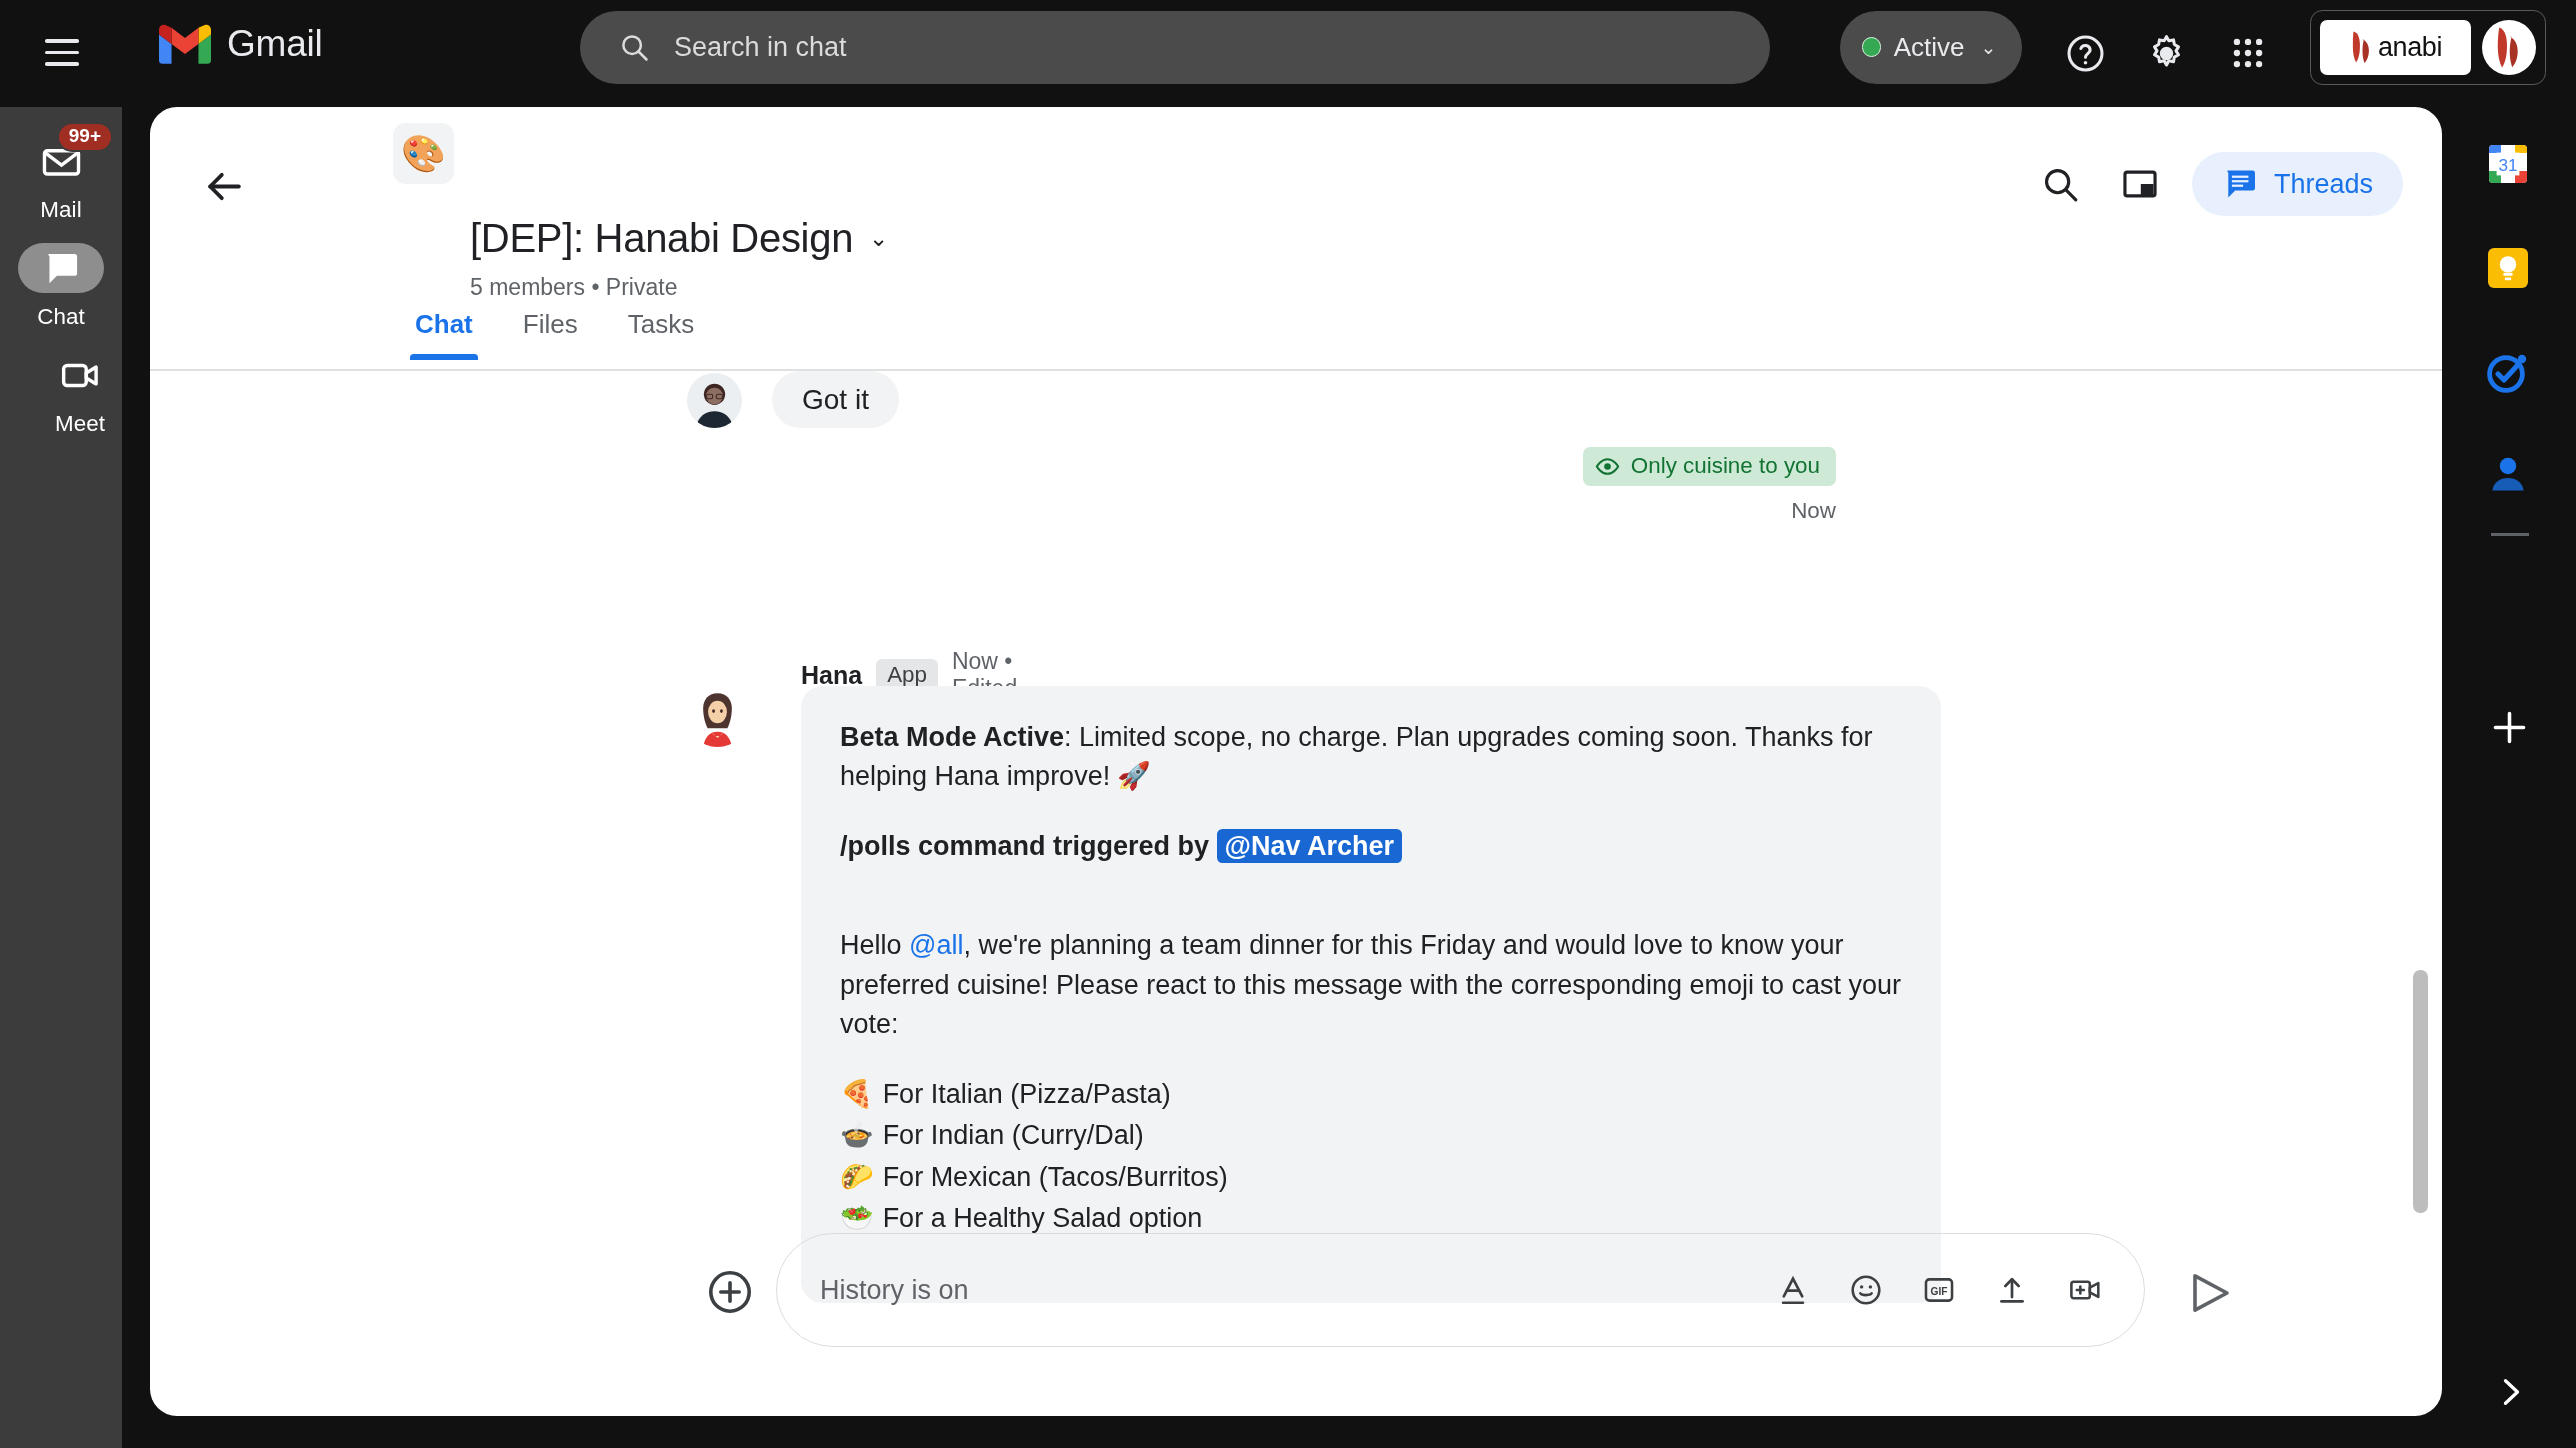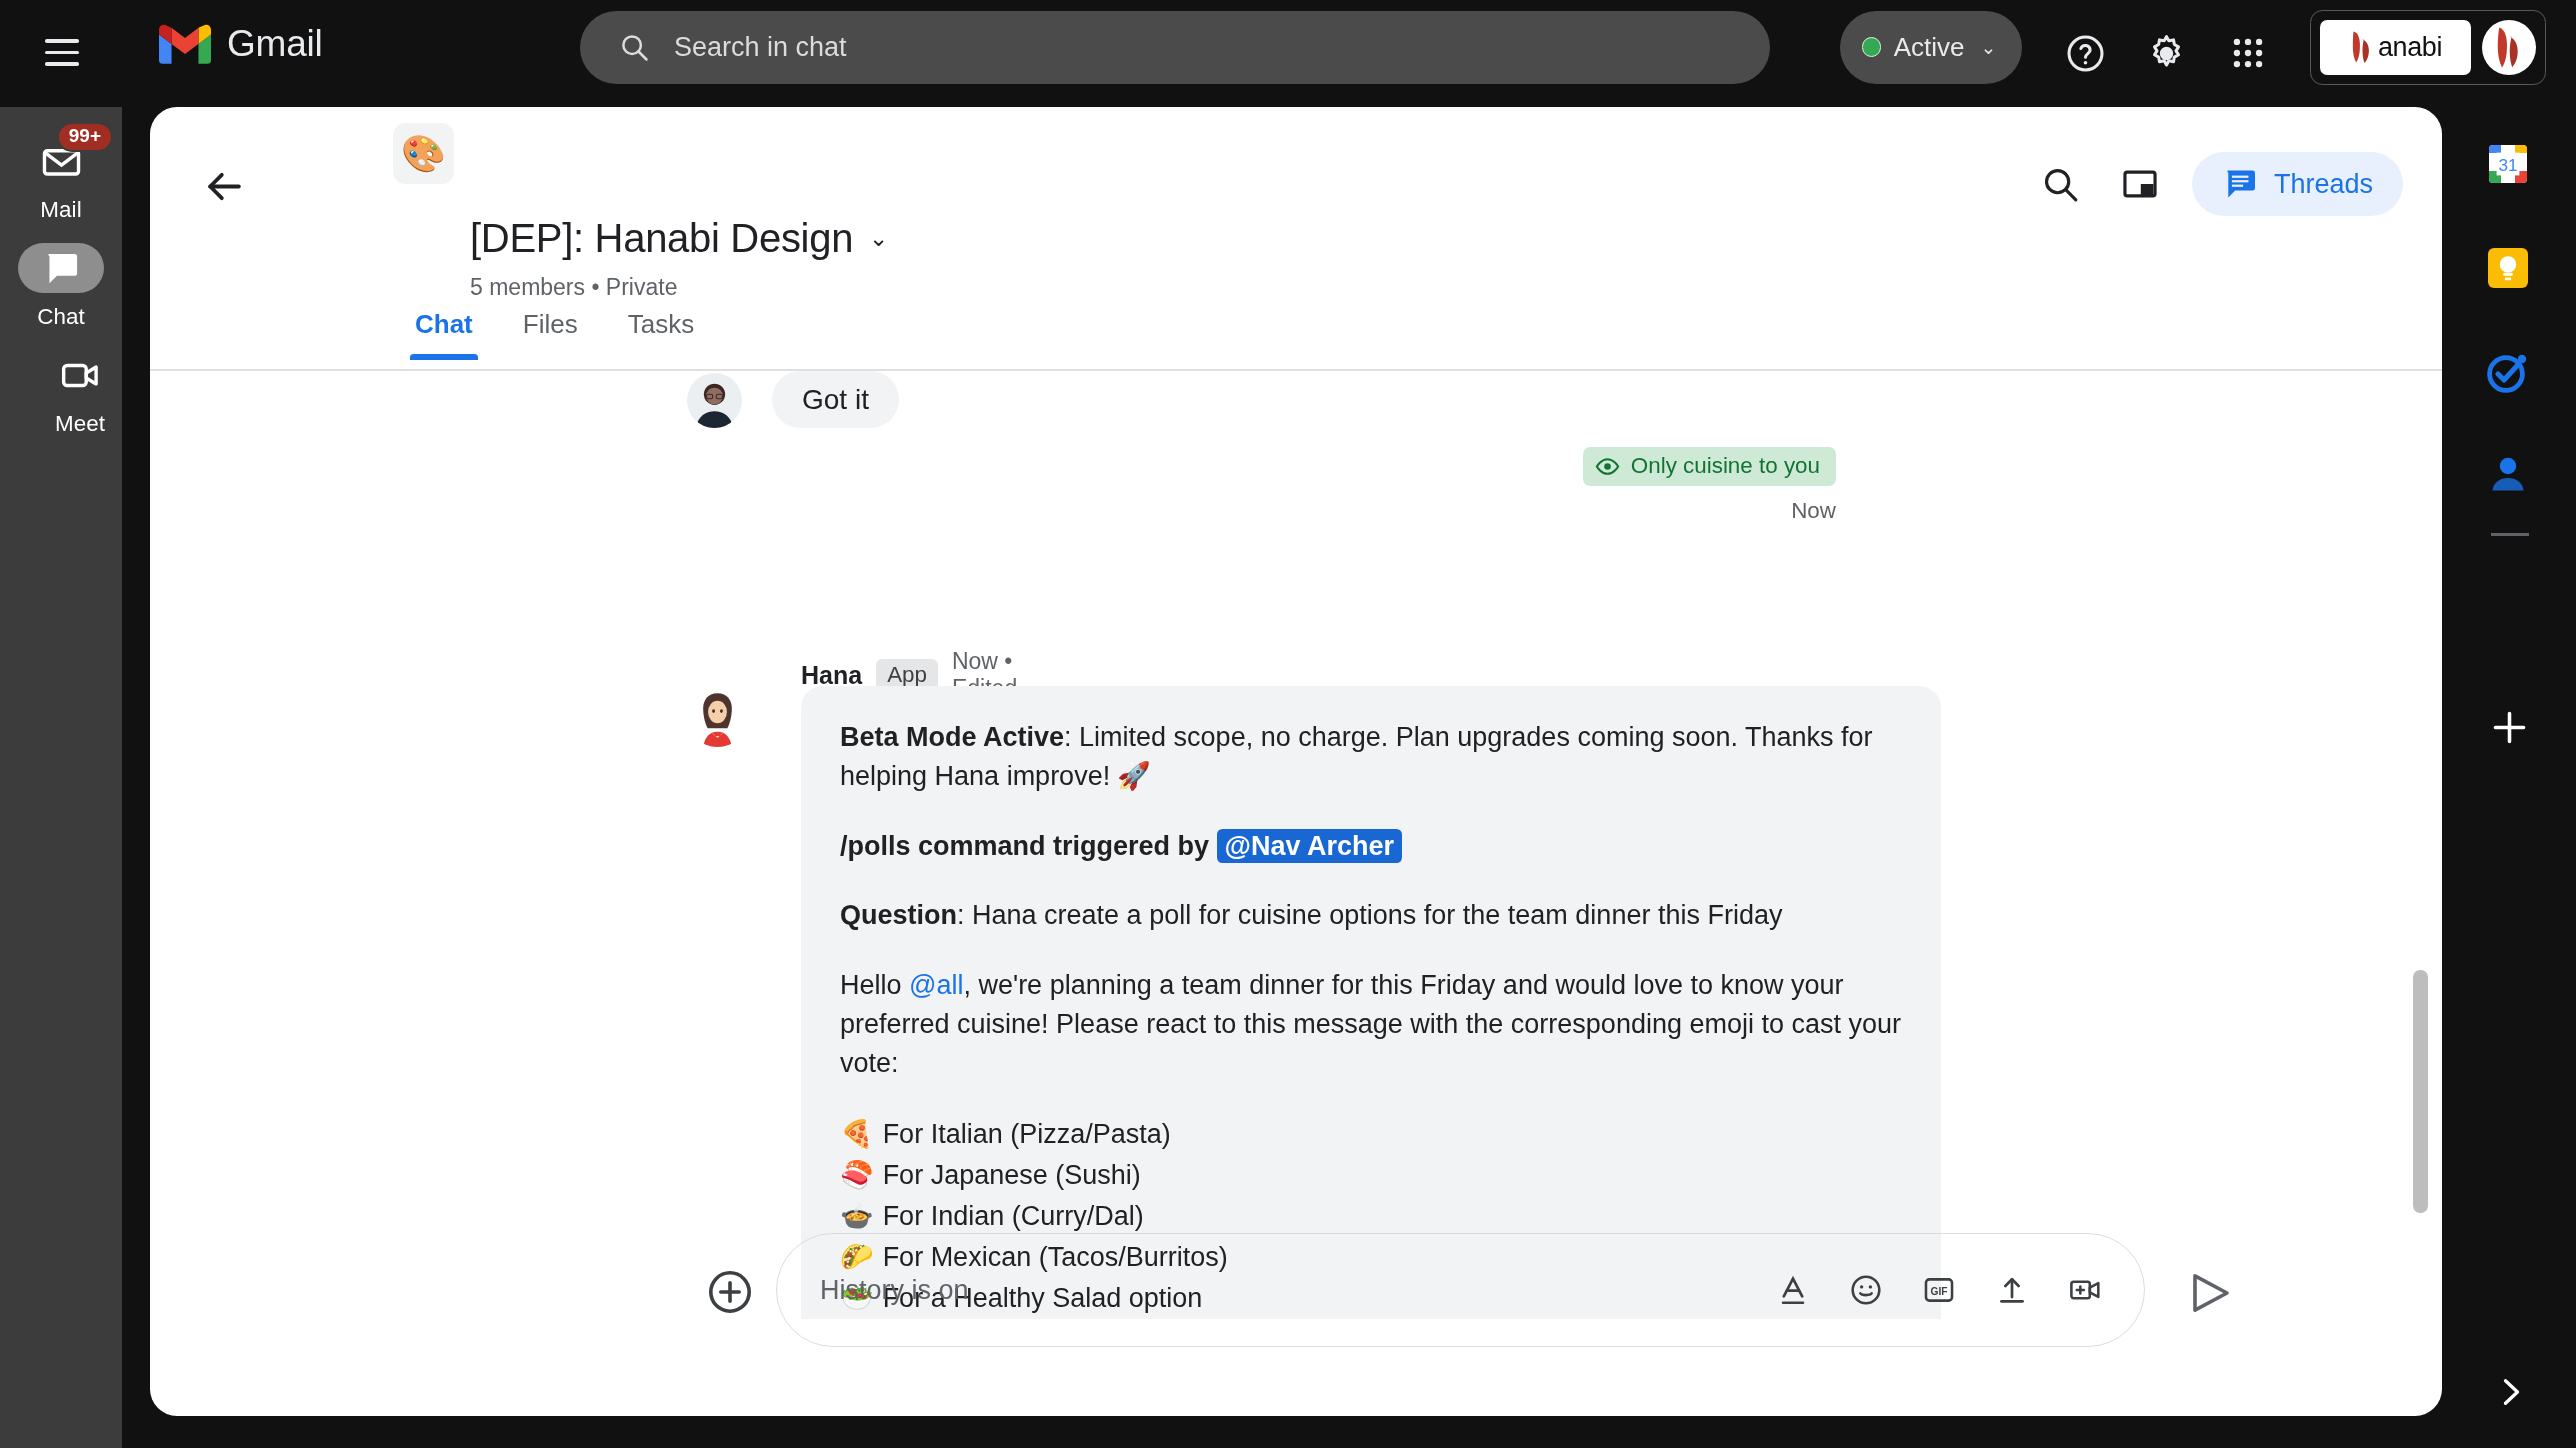--- a/index.html
+++ b/index.html
@@ -509,33 +509,27 @@
       <div id="hana-bubble">
         <p>
           <b>Beta Mode Active</b><span>: Limited scope, no charge. Plan upgrades coming soon. Thanks for helping Hana improve! 🚀</span>
         </p>
         <div class="sp"></div>
         <p>
           <b>/polls command triggered by</b>
           <span class="mention-pill">@Nav Archer</span>
         </p>
         <div class="sp"></div>
-        <p>
-          <b>Question</b><span>: Hana create a poll for cuisine options for the team dinner this Friday</span>
-        </p>
         <div class="sp"></div>
         <p>
           <span>Hello </span><span class="mention-link">@all</span><span>, we're planning a team dinner for this Friday and would love to know your preferred cuisine! Please react to this message with the corresponding emoji to cast your vote:</span>
         </p>
         <div class="sp"></div>
         <div class="opt-row">
           <span class="em">🍕</span><span>For Italian (Pizza/Pasta)</span>
-        </div>
-        <div class="opt-row">
-          <span class="em">🍣</span><span>For Japanese (Sushi)</span>
         </div>
         <div class="opt-row">
           <span class="em">🍲</span><span>For Indian (Curry/Dal)</span>
         </div>
         <div class="opt-row">
           <span class="em">🌮</span><span>For Mexican (Tacos/Burritos)</span>
         </div>
         <div class="opt-row">
           <span class="em">🥗</span><span>For a Healthy Salad option</span>
         </div>

